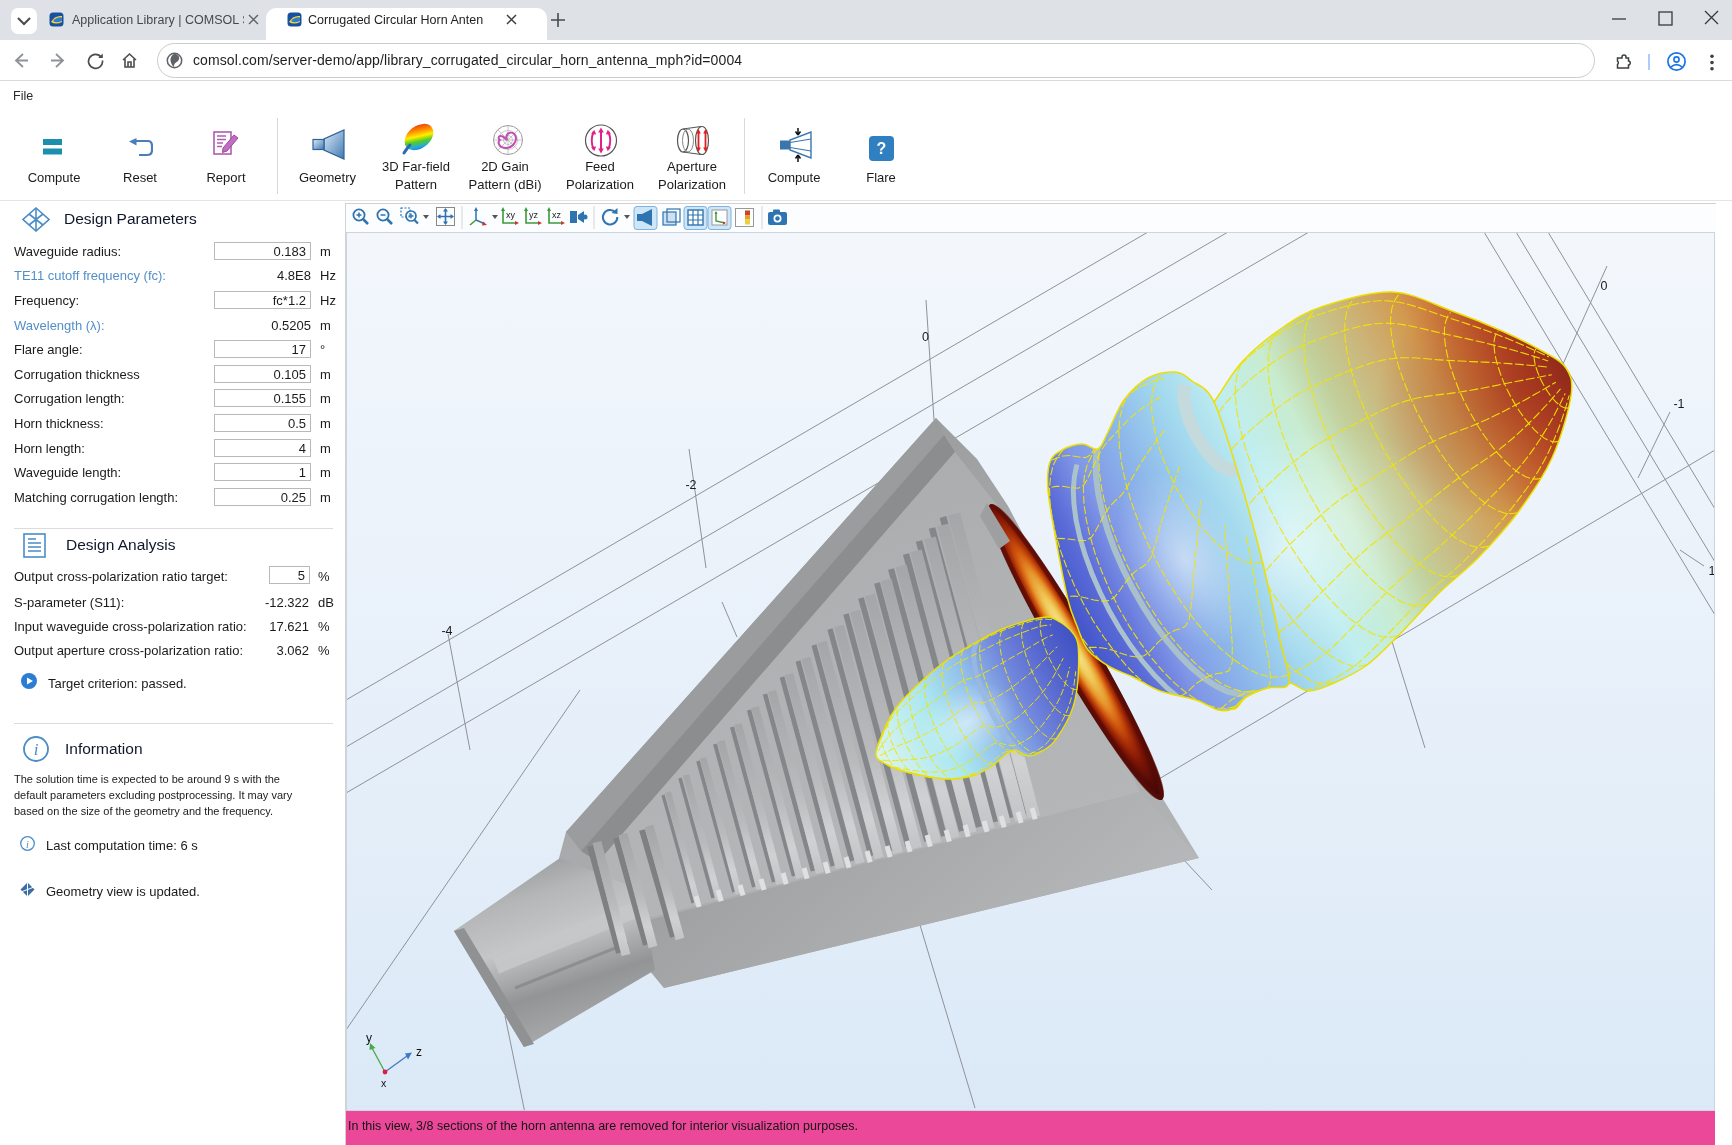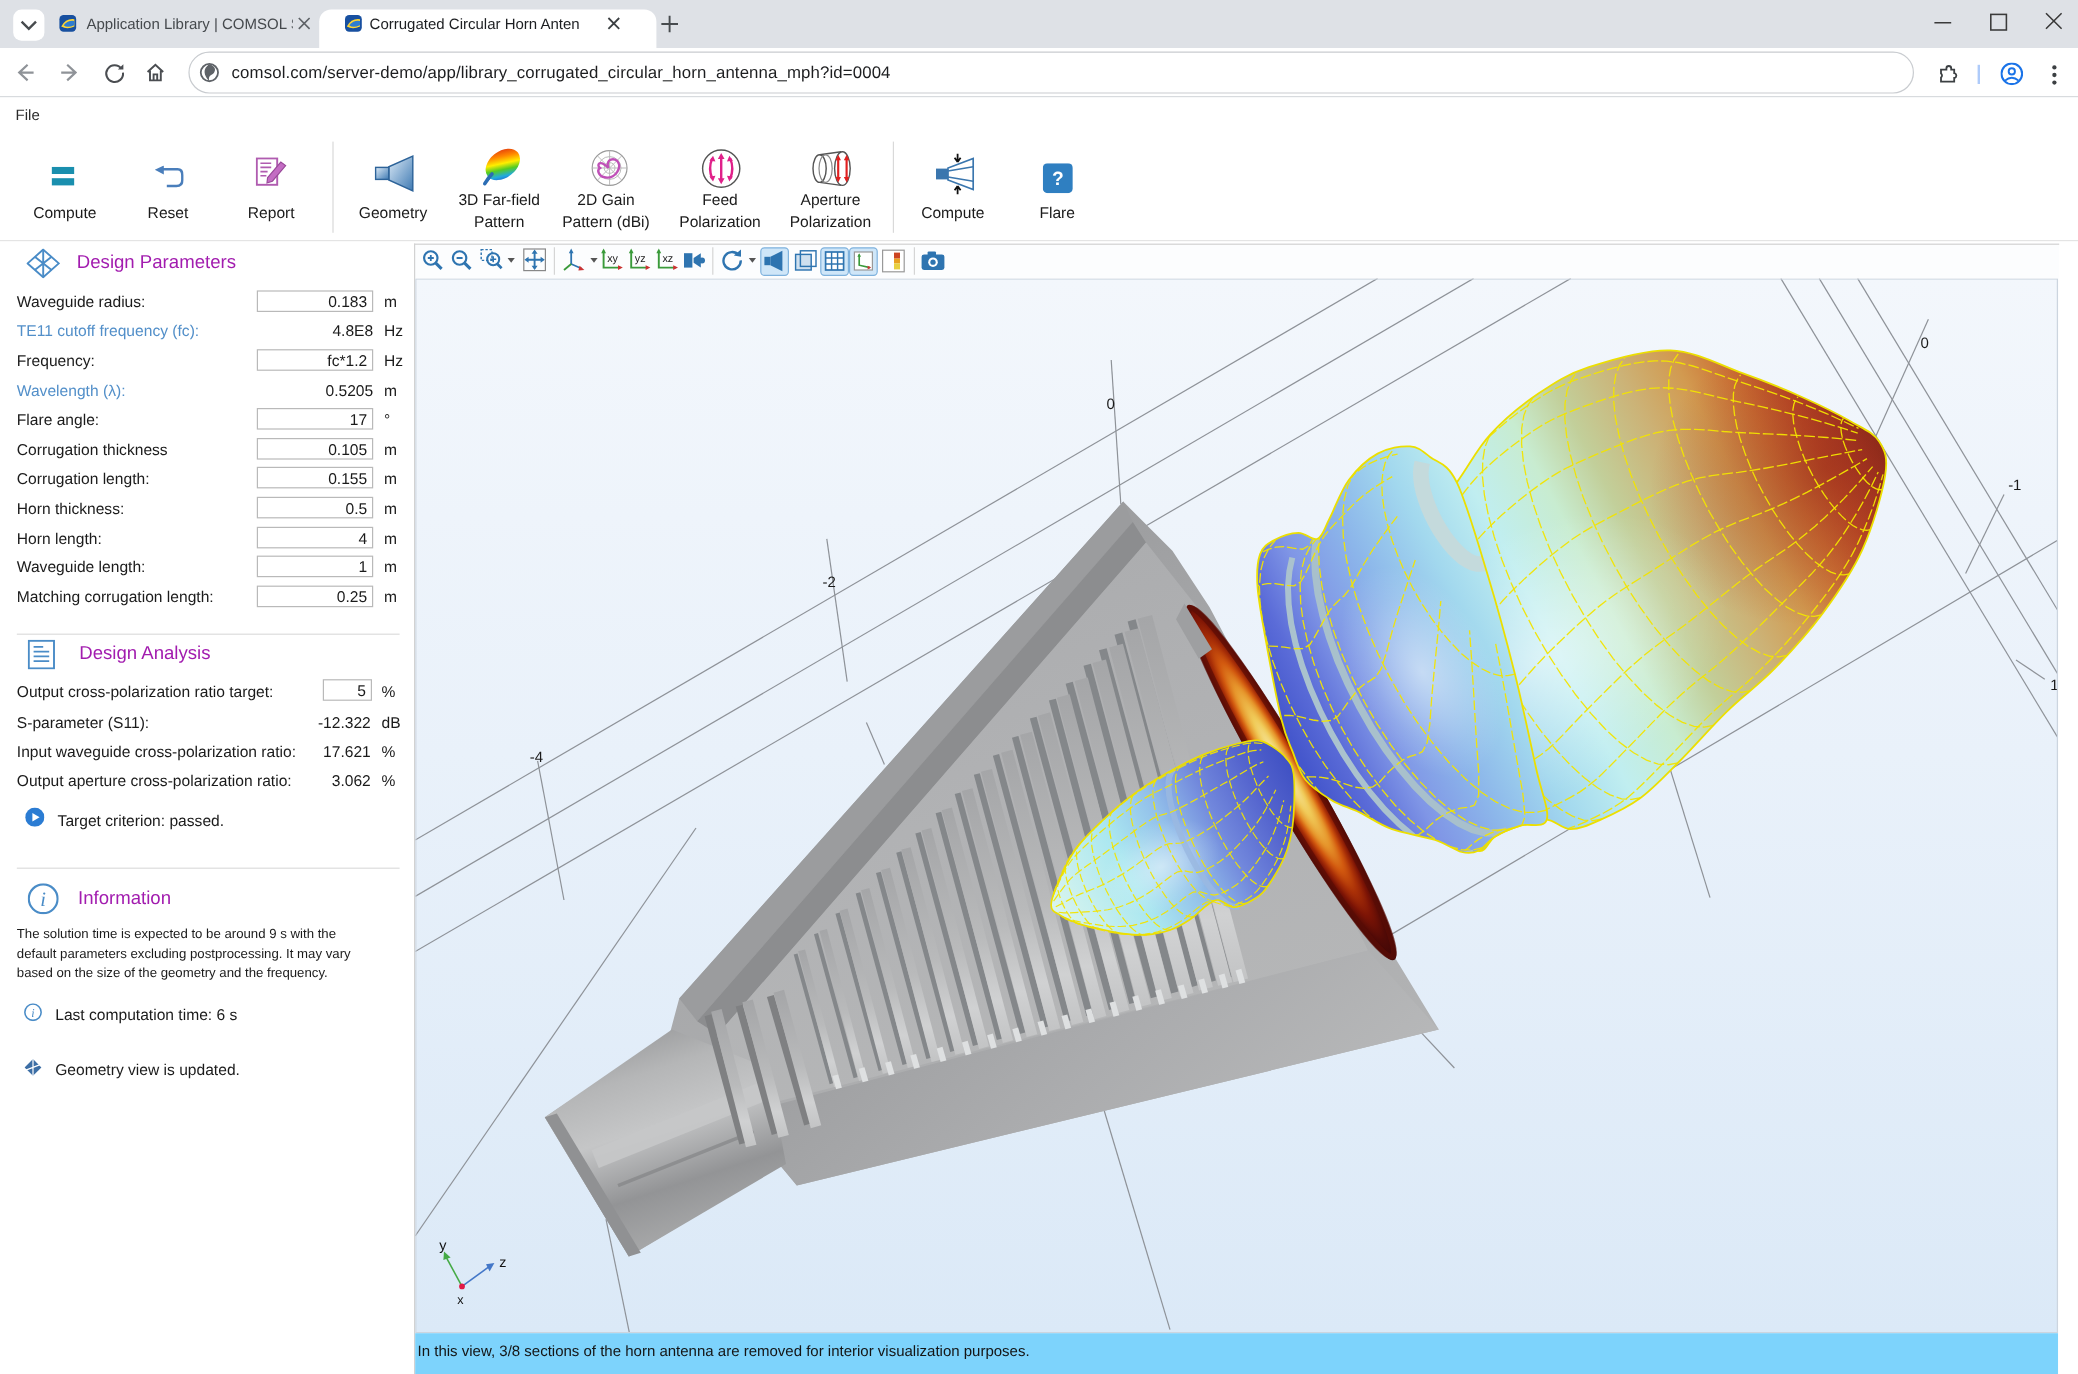--- a/index.html
+++ b/index.html
@@ -4,21 +4,21 @@
 *{margin:0;padding:0;box-sizing:border-box}
 html,body{width:1732px;height:1145px;overflow:hidden;font-family:"Liberation Sans",sans-serif;background:#fff}
 .abs{position:absolute}
 .tab-title{position:absolute;font-size:12.5px;color:#3c4043;white-space:nowrap;overflow:hidden}
 .btnlbl{font-size:13px;color:#1b1b1b;text-align:center;position:absolute;white-space:nowrap}
 .slbl{position:absolute;font-size:13px;color:#1b1b1b;white-space:nowrap}
 .sblue{color:#528fc9}
 .sbox{position:absolute;border:1px solid #b9b9b9;background:#fff;font-size:13px;color:#1b1b1b;text-align:right;padding:1px 4px 0 0;width:97px;height:18px}
 .sval{position:absolute;font-size:13px;color:#1b1b1b;text-align:right;width:97px}
 .sunit{position:absolute;font-size:13px;color:#1b1b1b}
-.shead{position:absolute;font-size:15.5px;color:#a21caf}
+.shead{position:absolute;font-size:15.5px;color:#0f172a}
 .hr{position:absolute;left:14px;width:319px;height:1px;background:#dcdcdc}
 </style></head><body>
 <div class="abs" style="left:0;top:0;width:1732px;height:40px;background:#dee1e6"></div>
 <div class="abs" style="left:0;top:40px;width:1732px;height:41px;background:#fff;border-bottom:1px solid #d8dbde"></div>
 <div class="abs" style="left:0;top:82px;width:1732px;height:1063px;background:#fff"></div>
 
 <div class="abs" style="left:11px;top:8px;width:26px;height:26px;background:#fff;border-radius:7px"></div>
 <svg class="abs" style="left:16px;top:15px" width="16" height="12">
     <path d="M2,3 L8,9 L14,3" stroke="#474b4e" stroke-width="2" fill="none"></path>
   </svg>
@@ -612,12 +612,12 @@
       <path d="M370,1043 L369.5,1050 L375.5,1048 Z" fill="#45aa45"></path>
 <path d="M385,1072 L407,1056" stroke="#4377c8" stroke-width="1.3"></path>
       <path d="M412,1052.5 L405,1053.5 L408,1059.5 Z" fill="#4377c8"></path>
 <circle cx="385" cy="1072" r="2.4" fill="#e01946"></circle>
 <text x="366" y="1042" font-size="12" fill="#111" font-family="Liberation Sans">y</text>
 <text x="416" y="1056" font-size="12" fill="#111" font-family="Liberation Sans">z</text>
 <text x="381" y="1087" font-size="10.5" fill="#111" font-family="Liberation Sans">x</text>
 </g>
     <rect x="346.5" y="232.5" width="1368" height="878" fill="none" stroke="#ccd5df" stroke-width="1"></rect>
   </svg>
-<div class="abs" style="left:346px;top:1111px;width:1369px;height:34px;background:#7dd3fc;font-size:12.5px;color:#141414;padding:8px 0 0 2px">In this view, 3/8 sections of the horn antenna are removed for interior visualization purposes.</div>
+<div class="abs" style="left:346px;top:1111px;width:1369px;height:34px;background:#ec4899;font-size:12.5px;color:#141414;padding:8px 0 0 2px">In this view, 3/8 sections of the horn antenna are removed for interior visualization purposes.</div>
 </body></html>

